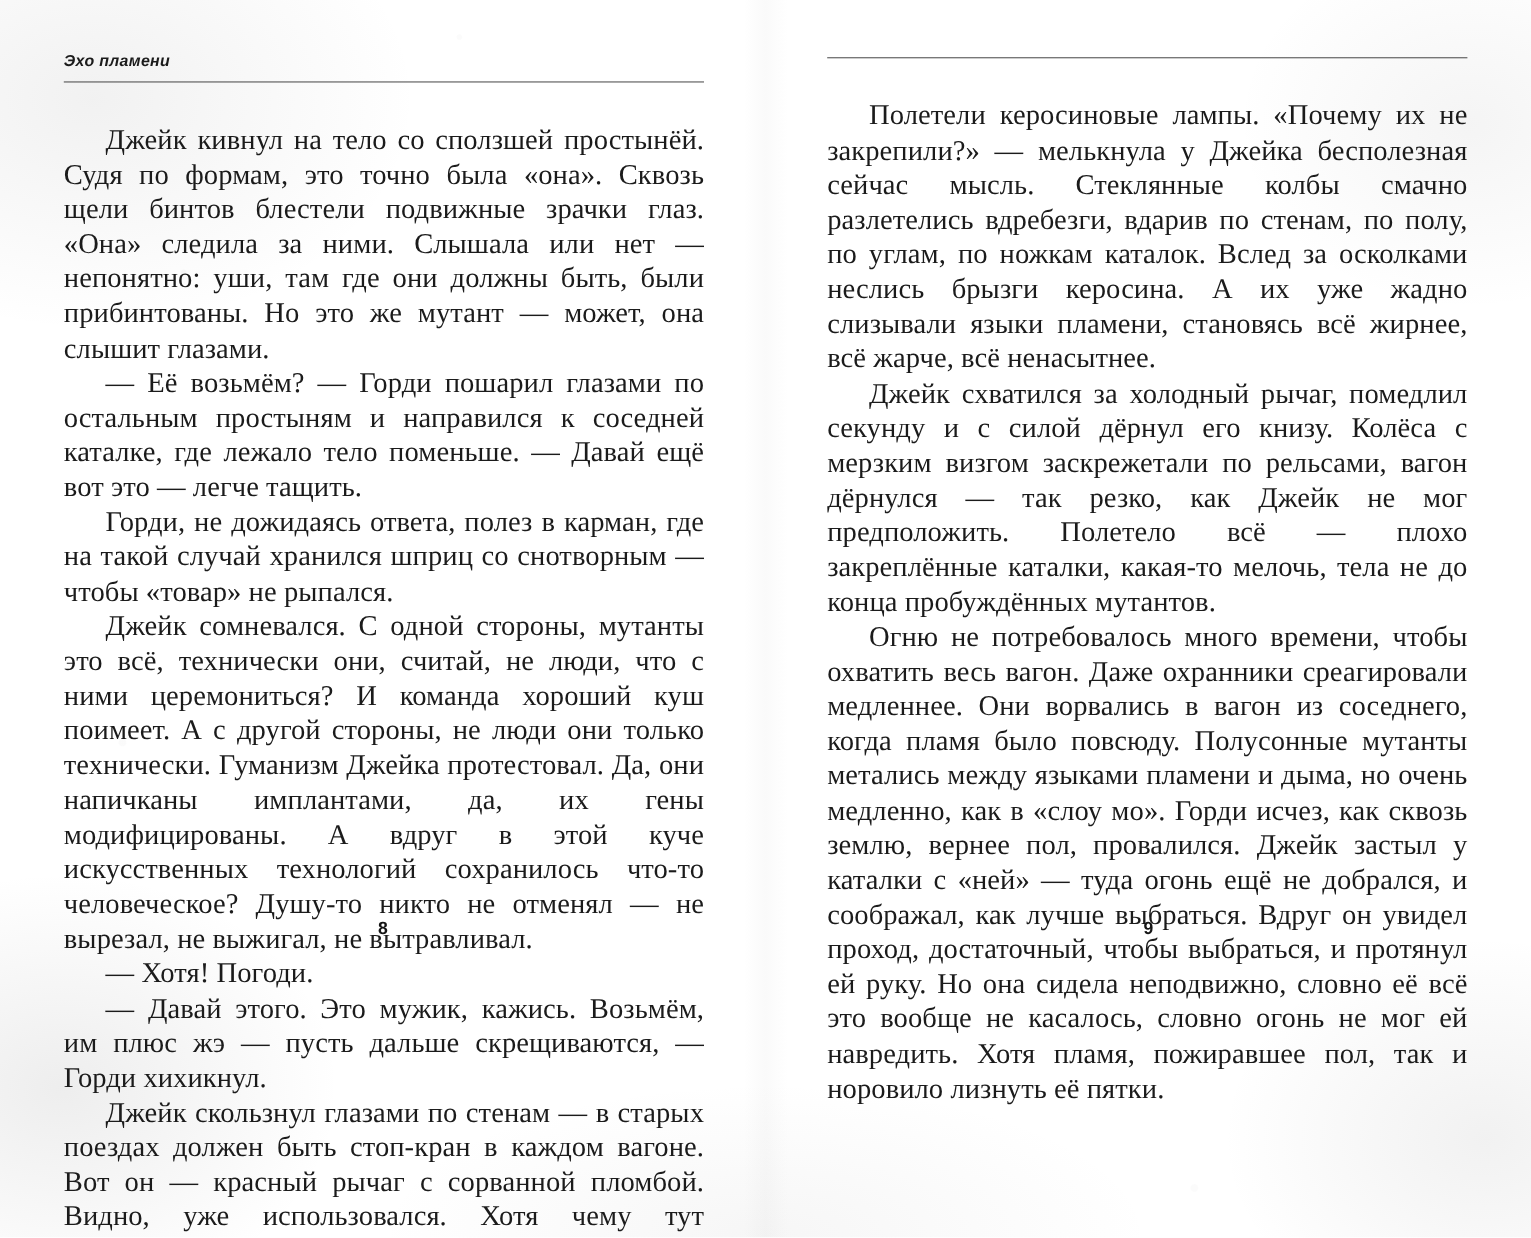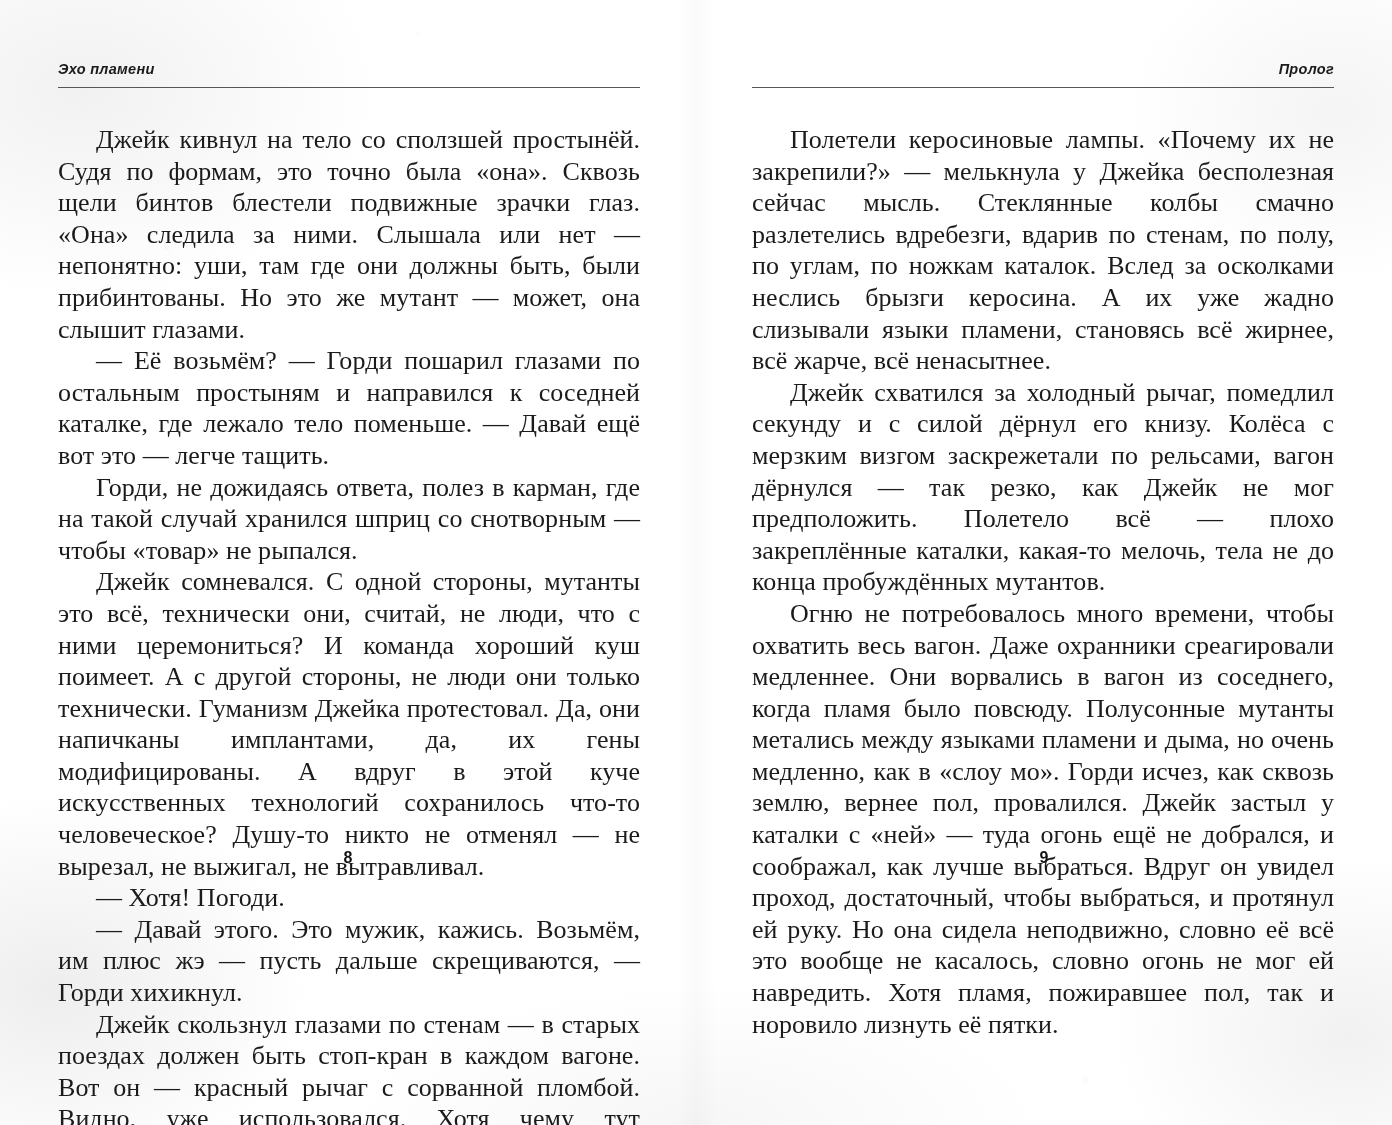--- a/index.html
+++ b/index.html
@@ -37,21 +37,21 @@
     background-image:
       radial-gradient(circle at 12% 22%, rgba(90,90,90,0.07) 0 2px, rgba(0,0,0,0) 3px),
       radial-gradient(circle at 8% 60%, rgba(90,90,90,0.06) 0 3px, rgba(0,0,0,0) 4px),
       radial-gradient(circle at 91% 35%, rgba(90,90,90,0.05) 0 2px, rgba(0,0,0,0) 3px),
       radial-gradient(circle at 78% 96%, rgba(90,90,90,0.05) 0 3px, rgba(0,0,0,0) 4px),
       radial-gradient(circle at 30% 3%, rgba(90,90,90,0.05) 0 2px, rgba(0,0,0,0) 3px);
   }
 
   .page {
     position: absolute;
-    top: 13px;
+    top: 0;
     height: 928px;
     box-sizing: border-box;
   }
   .page-left  { left: 0;    width: 696px; padding: 48px 56px 40px 58px; }
   .page-right { left: 696px; width: 696px; padding: 48px 58px 40px 56px; }
 
   .running-head {
     font-family: "Liberation Sans", sans-serif;
     font-style: italic;
     font-weight: bold;
@@ -127,21 +127,20 @@
       <p>Джейк сомневался. С одной стороны, мутанты это всё, технически они, считай, не люди, что с ними церемониться? И команда хороший куш поимеет. А с другой стороны, не люди они только технически. Гуманизм Джейка протестовал. Да, они напичканы имплантами, да, их гены модифицированы. А вдруг в этой куче искусственных технологий сохранилось что-то человеческое? Душу-то никто не отменял — не вырезал, не выжигал, не вытравливал.</p>
       <p>— Хотя! Погоди.</p>
       <p>— Давай этого. Это мужик, кажись. Возьмём, им плюс жэ — пусть дальше скрещиваются, — Горди хихикнул.</p>
       <p>Джейк скользнул глазами по стенам — в старых поездах должен быть стоп-кран в каждом вагоне. Вот он — красный рычаг с сорванной пломбой. Видно, уже использовался. Хотя чему тут удивляться — поезду небось тыща лет!</p>
     </div>
 
     <div class="folio">8</div>
   </div>
 
   <div class="page page-right">
-    <div class="running-head right">Пролог</div>
     <hr class="rule">
 
     <div class="col">
       <p>Полетели керосиновые лампы. «Почему их не закрепили?» — мелькнула у Джейка бесполезная сейчас мысль. Стеклянные колбы смачно разлетелись вдребезги, вдарив по стенам, по полу, по углам, по ножкам каталок. Вслед за осколками неслись брызги керосина. А их уже жадно слизывали языки пламени, становясь всё жирнее, всё жарче, всё ненасытнее.</p>
       <p>Джейк схватился за холодный рычаг, помедлил секунду и с силой дёрнул его книзу. Колёса с мерзким визгом заскрежетали по рельсами, вагон дёрнулся — так резко, как Джейк не мог предположить. Полетело всё — плохо закреплённые каталки, какая-то мелочь, тела не до конца пробуждённых мутантов.</p>
       <p>Огню не потребовалось много времени, чтобы охватить весь вагон. Даже охранники среагировали медленнее. Они ворвались в вагон из соседнего, когда пламя было повсюду. Полусонные мутанты метались между языками пламени и дыма, но очень медленно, как в «слоу мо». Горди исчез, как сквозь землю, вернее пол, провалился. Джейк застыл у каталки с «ней» — туда огонь ещё не добрался, и соображал, как лучше выбраться. Вдруг он увидел проход, достаточный, чтобы выбраться, и протянул ей руку. Но она сидела неподвижно, словно её всё это вообще не касалось, словно огонь не мог ей навредить. Хотя пламя, пожиравшее пол, так и норовило лизнуть её пятки.</p>
     </div>
 
     <div class="folio">9</div>
   </div>

